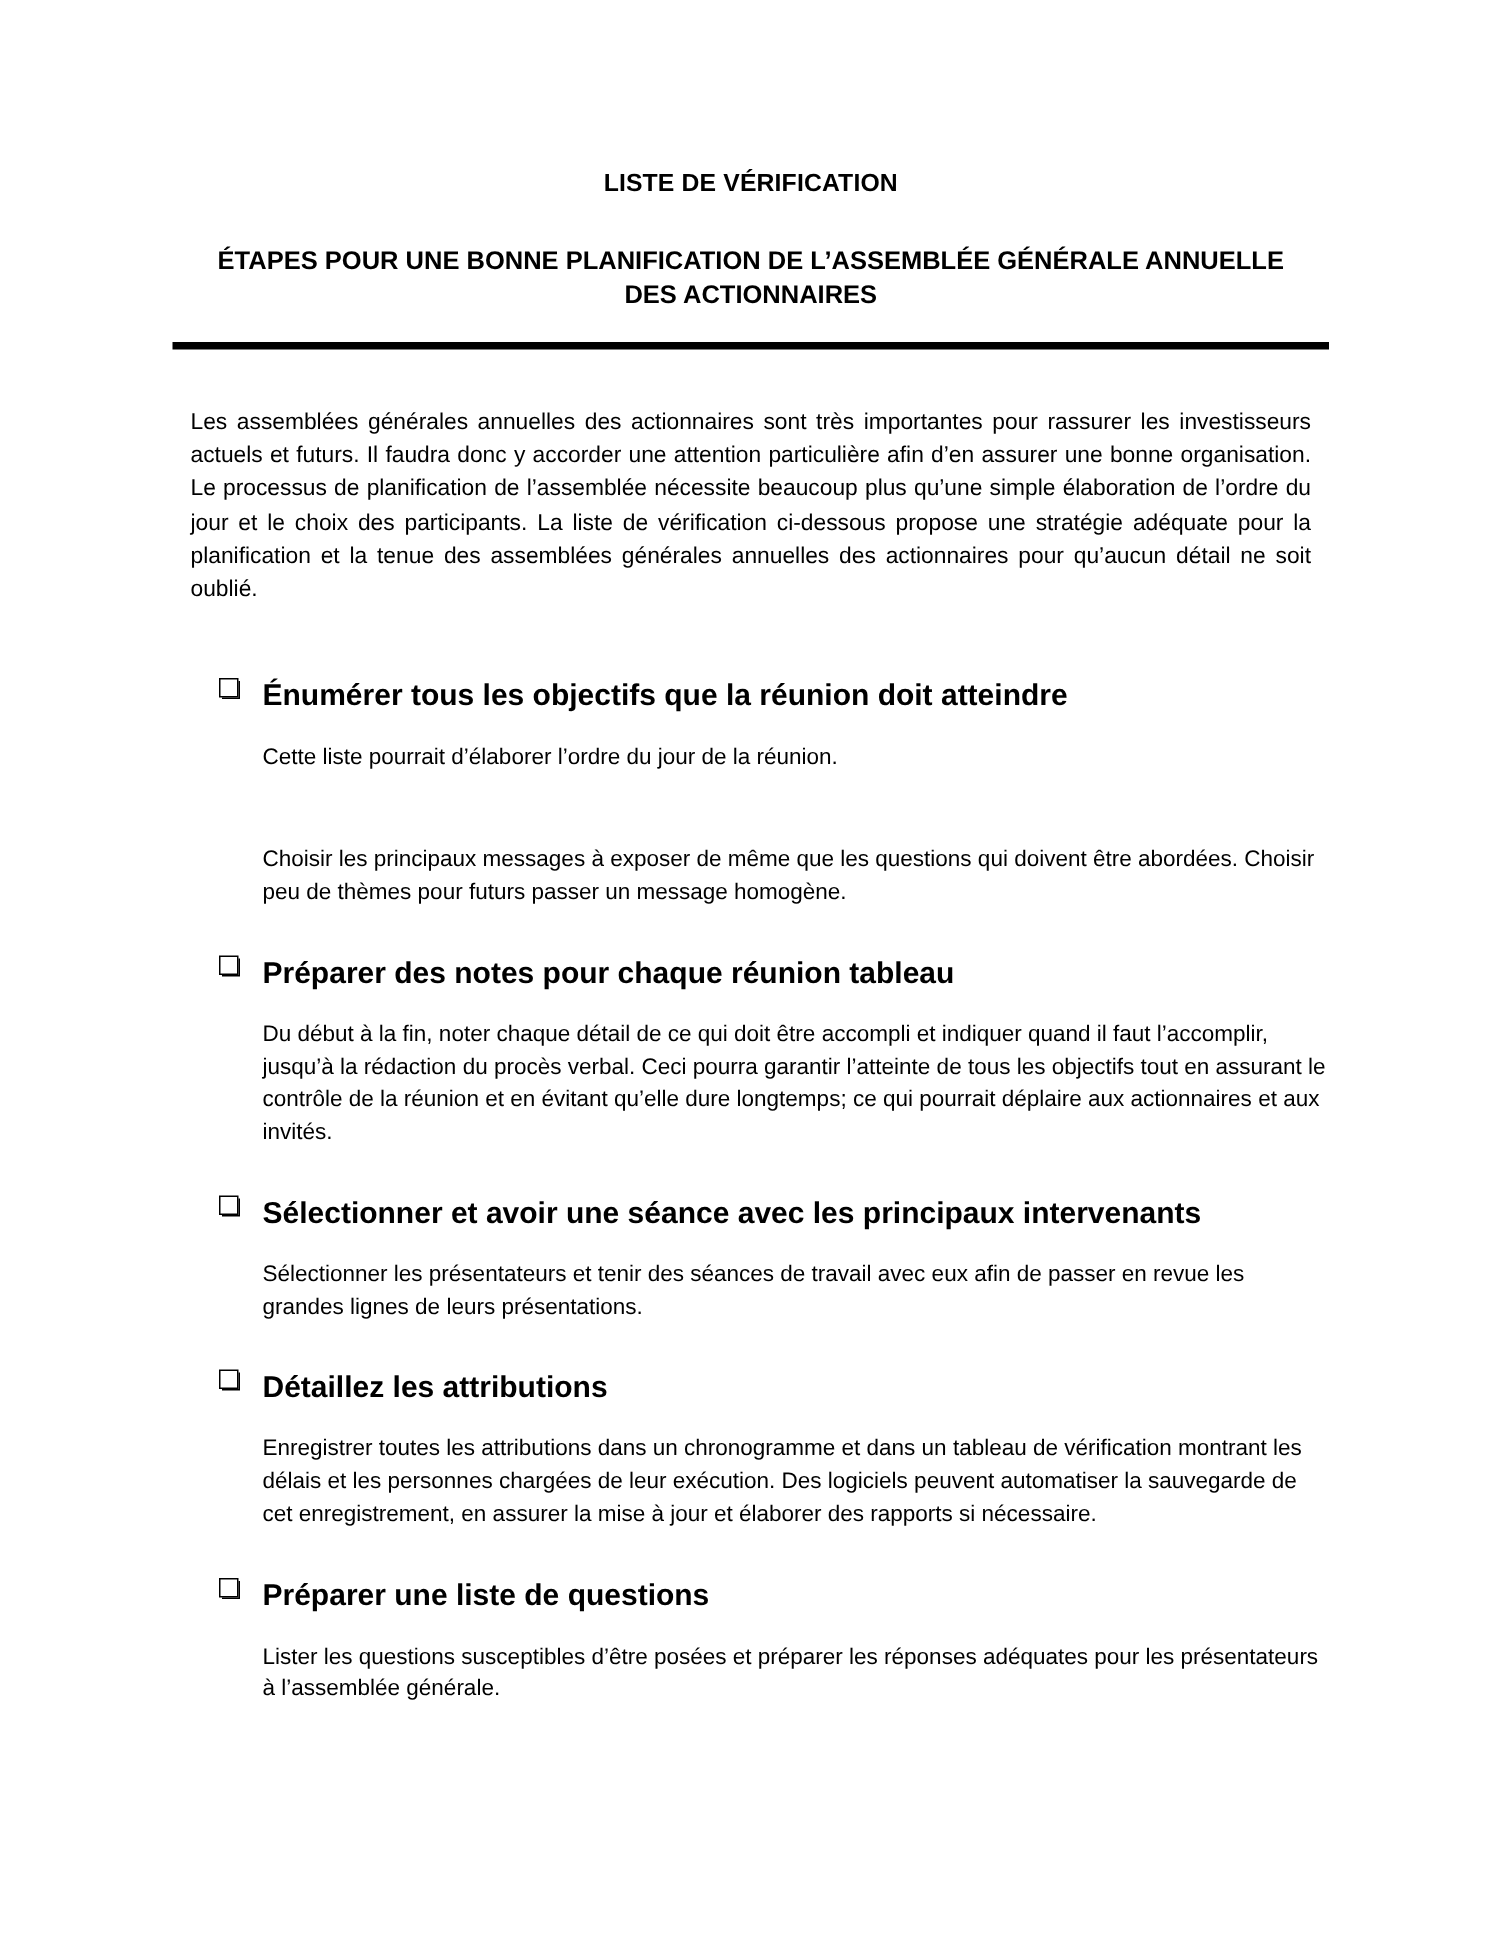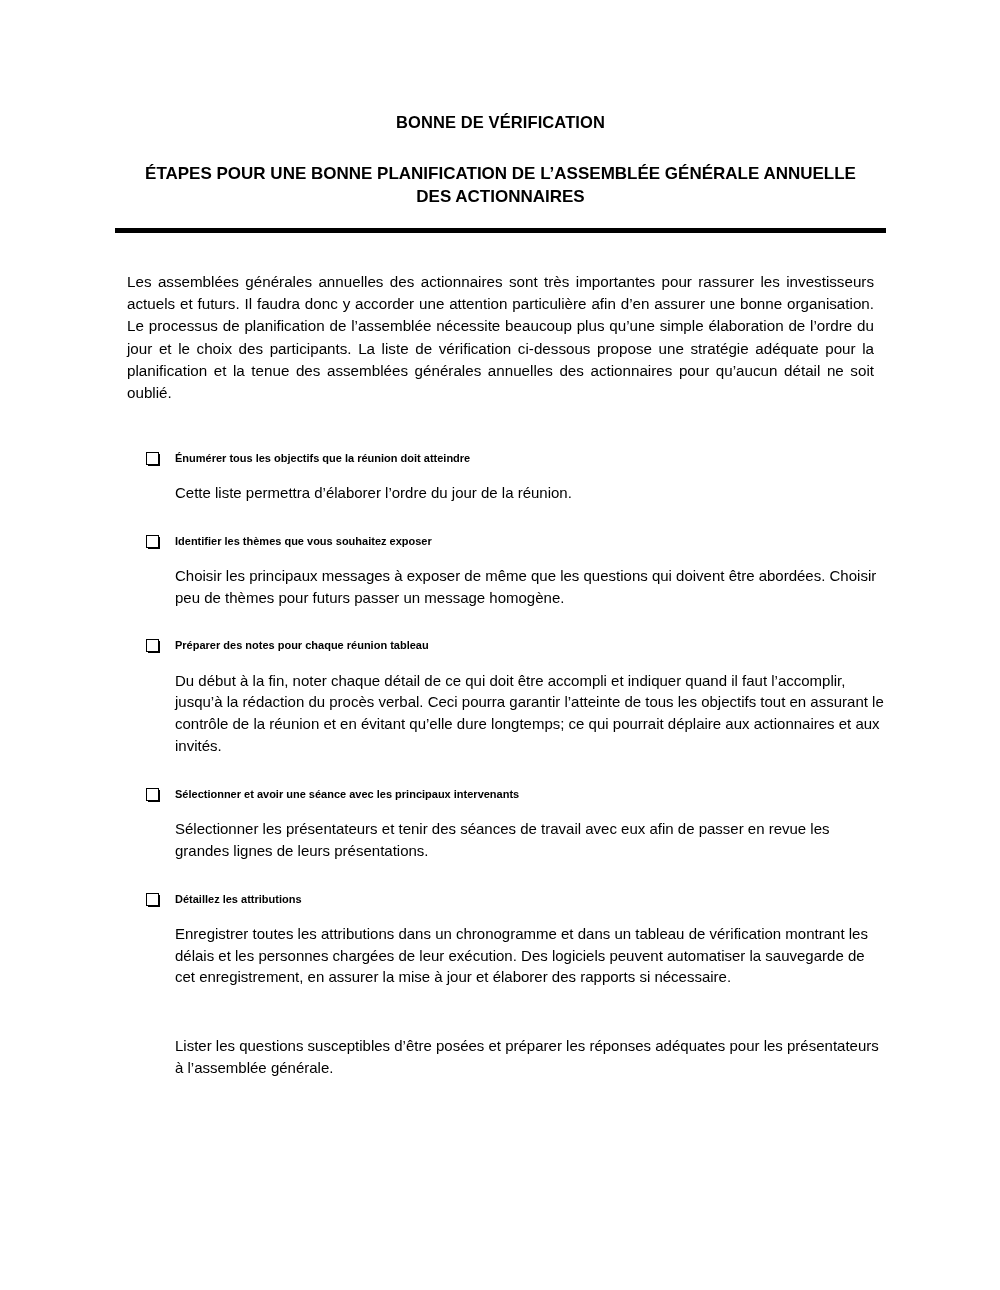--- a/index.html
+++ b/index.html
@@ -88,21 +88,21 @@
     padding-left: 31px;
     margin-bottom: 30px;
   }
 
   .check-item:last-child {
     margin-bottom: 0;
   }
 
   .check-head {
     position: relative;
-    font-size: 11px;
+    font-size: 20px;
     font-weight: bold;
     line-height: 1.3;
     padding-left: 29px;
   }
 
   
   .checkbox-icon {
     position: absolute;
     left: 0;
     top: 1px;
@@ -144,48 +144,41 @@
     max-width: 712px;
   }
 </style>
 </head>
 <body>
 
 <div class="page">
   <div class="content">
 
     <div class="title-block">
-      <h1 class="doc-title">BONNE DE VÉRIFICATION</h1>
+      <h1 class="doc-title">LISTE DE VÉRIFICATION</h1>
       <h2 class="doc-subtitle">ÉTAPES POUR UNE BONNE PLANIFICATION DE L’ASSEMBLÉE GÉNÉRALE ANNUELLE DES ACTIONNAIRES</h2>
       <div class="rule"></div>
     </div>
 
     <p class="intro">Les assemblées générales annuelles des actionnaires sont très importantes pour rassurer les investisseurs actuels et futurs. Il faudra donc y accorder une attention particulière afin d’en assurer une bonne organisation. Le processus de planification de l’assemblée nécessite beaucoup plus qu’une simple élaboration de l’ordre du jour et le choix des participants. La liste de vérification ci-dessous propose une stratégie adéquate pour la planification et la tenue des assemblées générales annuelles des actionnaires pour qu’aucun détail ne soit oublié.</p>
 
     <div class="checklist">
 
       <div class="check-item">
         <div class="check-head">
           <span class="checkbox-icon">
             <span class="sq-shadow"></span>
               <span class="sq-body"></span>
           </span>
           <span>Énumérer tous les objectifs que la réunion doit atteindre</span>
         </div>
-        <div class="check-body">Cette liste permettra d’élaborer l’ordre du jour de la réunion.</div>
-      </div>
-
-      <div class="check-item">
-        <div class="check-head">
-          <span class="checkbox-icon">
-            <span class="sq-shadow"></span>
-              <span class="sq-body"></span>
-          </span>
-          <span>Identifier les thèmes que vous souhaitez exposer</span>
-        </div>
+        <div class="check-body">Cette liste pourrait d’élaborer l’ordre du jour de la réunion.</div>
+      </div>
+
+      <div class="check-item">
         <div class="check-body wide">Choisir les principaux messages à exposer de même que les questions qui doivent être abordées. Choisir peu de thèmes pour futurs passer un message homogène.</div>
       </div>
 
       <div class="check-item">
         <div class="check-head">
           <span class="checkbox-icon">
             <span class="sq-shadow"></span>
               <span class="sq-body"></span>
           </span>
           <span>Préparer des notes pour chaque réunion tableau</span>
@@ -209,18 +202,25 @@
           <span class="checkbox-icon">
             <span class="sq-shadow"></span>
               <span class="sq-body"></span>
           </span>
           <span>Détaillez les attributions</span>
         </div>
         <div class="check-body wide">Enregistrer toutes les attributions dans un chronogramme et dans un tableau de vérification montrant les délais et les personnes chargées de leur exécution. Des logiciels peuvent automatiser la sauvegarde de cet enregistrement, en assurer la mise à jour et élaborer des rapports si nécessaire.</div>
       </div>
 
       <div class="check-item">
+        <div class="check-head">
+          <span class="checkbox-icon">
+            <span class="sq-shadow"></span>
+              <span class="sq-body"></span>
+          </span>
+          <span>Préparer une liste de questions</span>
+        </div>
         <div class="check-body wide">Lister les questions susceptibles d’être posées et préparer les réponses adéquates pour les présentateurs à l’assemblée générale.</div>
       </div>
 
     </div>
   </div>
 </div>
 
 </body></html>

